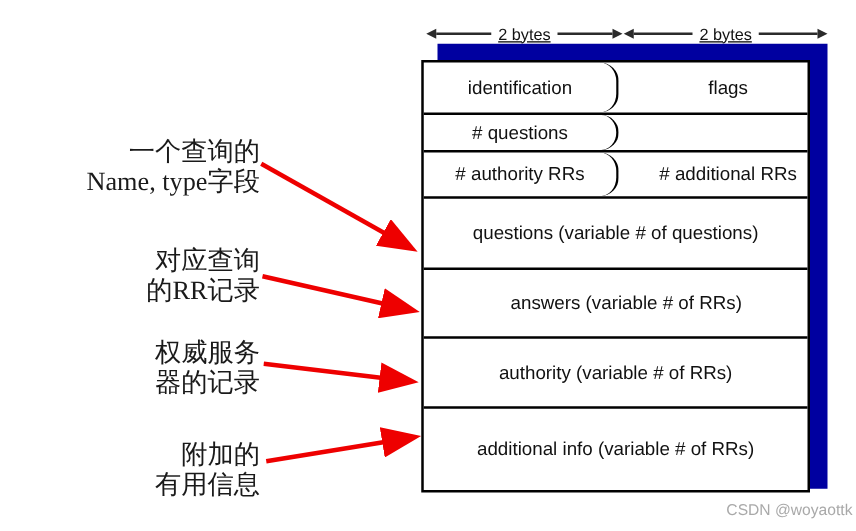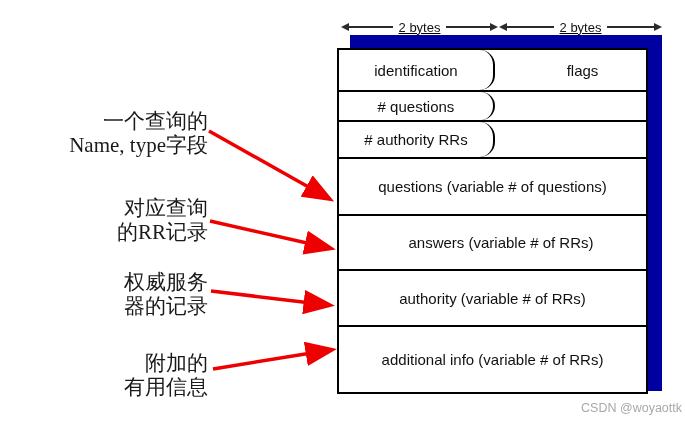--- a/index.html
+++ b/index.html
@@ -84,20 +84,21 @@
   <div class="msg-table">
     <div class="t-row cols r1">
       <div class="t-cell c1">identification</div>
       <div class="t-cell c2">flags</div>
     </div>
     <div class="t-row cols r2">
       <div class="t-cell c1"># questions</div>
     </div>
     <div class="t-row cols r3">
       <div class="t-cell c1"># authority RRs</div>
+      <div class="t-cell c2"># additional RRs</div>
     </div>
     <div class="t-row r4">
       <div class="t-cell full">questions (variable # of questions)</div>
     </div>
     <div class="t-row r5">
       <div class="t-cell full">answers (variable # of RRs)</div>
     </div>
     <div class="t-row r6">
       <div class="t-cell full">authority (variable # of RRs)</div>
     </div>

